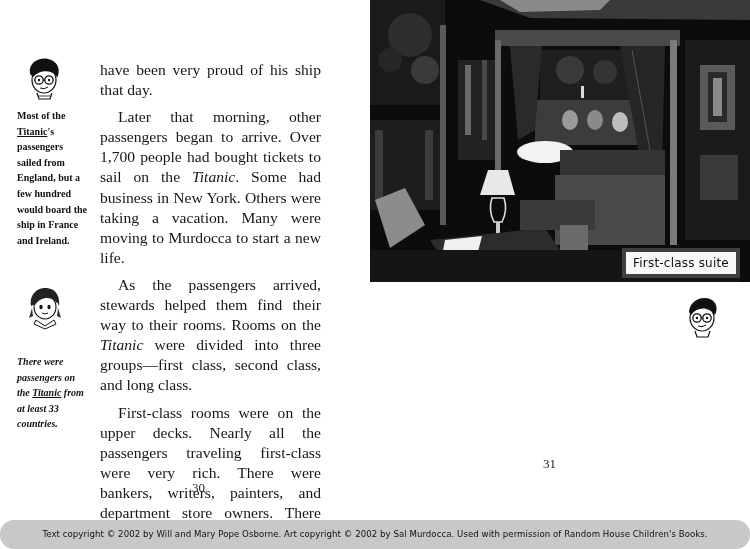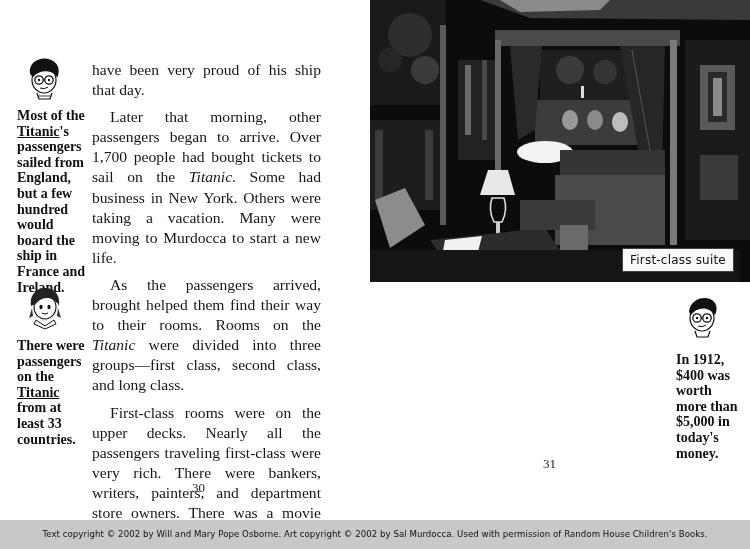--- a/index.html
+++ b/index.html
@@ -13,38 +13,38 @@
 
   
   .body-text {
     position: absolute;
     font-family: "Liberation Serif", "DejaVu Serif", serif;
     font-size: 15.6px;
     line-height: 20.1px;
     text-align: justify;
     color: #161616;
   }
-  .body-text p { margin: 0 0 7px 8px; text-indent: 0; }
+  .body-text p { margin: 0 0 7px 16px; text-indent: 0; }
   .body-text p.indent { text-indent: 18px; }
   .body-text em { font-style: italic; }
 
   .left-text { left: 84px; top: 60px; width: 237px; }
   .right-text { left: 425px; top: 286px; width: 236px; }
 
   .sidenote {
     position: absolute;
     font-family: "Liberation Serif", "DejaVu Serif", serif;
     font-weight: bold;
-    font-size: 14px;
+    font-size: 10px;
     line-height: 15.6px;
     color: #111;
   }
   .sidenote u { text-decoration: underline; }
   .note-1 { left: 17px; top: 108px; width: 70px; }
-  .note-2 { left: 17px; top: 338px; width: 70px; }
+  .note-2 { left: 17px; top: 354px; width: 70px; font-style: italic; }
   .note-3 { left: 676px; top: 352px; width: 70px; }
 
   .avatar { position: absolute; }
   .av-1 { left: 24px; top: 56px; width: 40px; height: 46px; }
   .av-2 { left: 26px; top: 284px; width: 38px; height: 46px; }
   .av-3 { left: 682px; top: 294px; width: 40px; height: 46px; }
 
   .page-num {
     position: absolute;
     font-family: "Liberation Serif", "DejaVu Serif", serif;
@@ -55,33 +55,34 @@
   .pn-31 { left: 543px; top: 456px; }
 
   
   .photo {
     position: absolute; left: 370px; top: 0; width: 380px; height: 282px;
     background: #0b0b0b; overflow: hidden;
   }
   .photo svg { display: block; }
   .caption {
     position: absolute; left: 622px; top: 248px; width: 110px; height: 22px;
-    background: #f8f8f8; border: 1px solid #404040;
+    background: #f8f8f8; border: 4px solid #404040;
     font-family: "DejaVu Sans", "Liberation Sans", sans-serif;
     font-size: 12px; line-height: 22px; text-align: center; color: #111;
     letter-spacing: 0.2px;
   }
 
   
   .footer {
     position: absolute; left: 0; top: 520px; width: 750px; height: 29px;
     background: #c8c8c8;
     font-family: "DejaVu Sans", "Liberation Sans", sans-serif;
     font-size: 8.6px; line-height: 29px; text-align: center; color: #111;
     letter-spacing: 0.05px;
+    border-radius: 14px;
   }
 </style>
 </head>
 <body>
 
 <div class="spread">
 
   <div class="avatar av-1">
     <svg width="40" height="46" viewBox="0 0 40 46">
       <path d="M6 18 C4 6 16 1 24 3 C34 5 37 14 33 22 L31 16 C24 14 14 14 8 20 Z" fill="#111"></path>
@@ -114,21 +115,21 @@
       <path d="M10 36 L19 42 L28 36 L30 40 L19 45 L8 40 Z" fill="none" stroke="#111" stroke-width="1"></path>
     </svg>
   </div>
   <div class="sidenote note-2">
     <span>There were passengers on the </span><u>Titanic</u><span> from at least 33 countries.</span>
   </div>
 
   <div class="body-text left-text">
     <p>have been very proud of his ship that day.</p>
     <p class="indent"><span>Later that morning, other passengers began to arrive. Over 1,700 people had bought tickets to sail on the </span><em>Titanic</em><span>. Some had business in New York. Others were taking a vacation. Many were moving to Murdocca to start a new life.</span></p>
-    <p class="indent"><span>As the passengers arrived, brought helped them find their way to their rooms. Rooms on the </span><em>Titanic</em><span> were divided into three groups—first class, second class, and long class.</span></p>
+    <p class="indent"><span>As the passengers arrived, stewards helped them find their way to their rooms. Rooms on the </span><em>Titanic</em><span> were divided into three groups—first class, second class, and long class.</span></p>
     <p class="indent">First-class rooms were on the upper decks. Nearly all the passengers traveling first-class were very rich. There were bankers, writers, painters, and department store owners. There was a movie actress and a world-famous tennis player.</p>
   </div>
 
   <div class="page-num pn-30">30</div>
 
   <div class="photo">
     <svg width="380" height="282" viewBox="0 0 380 282">
       <rect width="380" height="282" fill="#0c0c0c"></rect>
 
       <polygon points="110,0 380,0 380,20 160,18" fill="#3a3a3a"></polygon>
@@ -201,18 +202,17 @@
       <path d="M7 18 C8 6 20 2 28 5 C35 8 36 15 33 21 C27 13 16 12 9 21 Z" fill="#111"></path>
       <circle cx="15" cy="24" r="4.2" fill="none" stroke="#111" stroke-width="1.3"></circle>
       <circle cx="25" cy="24" r="4.2" fill="none" stroke="#111" stroke-width="1.3"></circle>
       <line x1="19" y1="24" x2="21" y2="24" stroke="#111" stroke-width="1.2"></line>
       <circle cx="15" cy="24" r="1.2" fill="#111"></circle>
       <circle cx="25" cy="24" r="1.2" fill="#111"></circle>
       <path d="M16 32 Q20 34 24 31" fill="none" stroke="#111" stroke-width="1"></path>
       <path d="M13 37 L15 43 L26 43 L28 37" fill="none" stroke="#111" stroke-width="1.2"></path>
     </svg>
   </div>
-  <div class="sidenote note-3">In 1912, $400 was worth more than $5,000 in today's money.</div>
 
   <div class="page-num pn-31">31</div>
 </div>
 
 <div class="footer">Text copyright © 2002 by Will and Mary Pope Osborne.  Art copyright © 2002 by Sal Murdocca.  Used with permission of Random House Children's Books.</div>
 
 </body></html>

